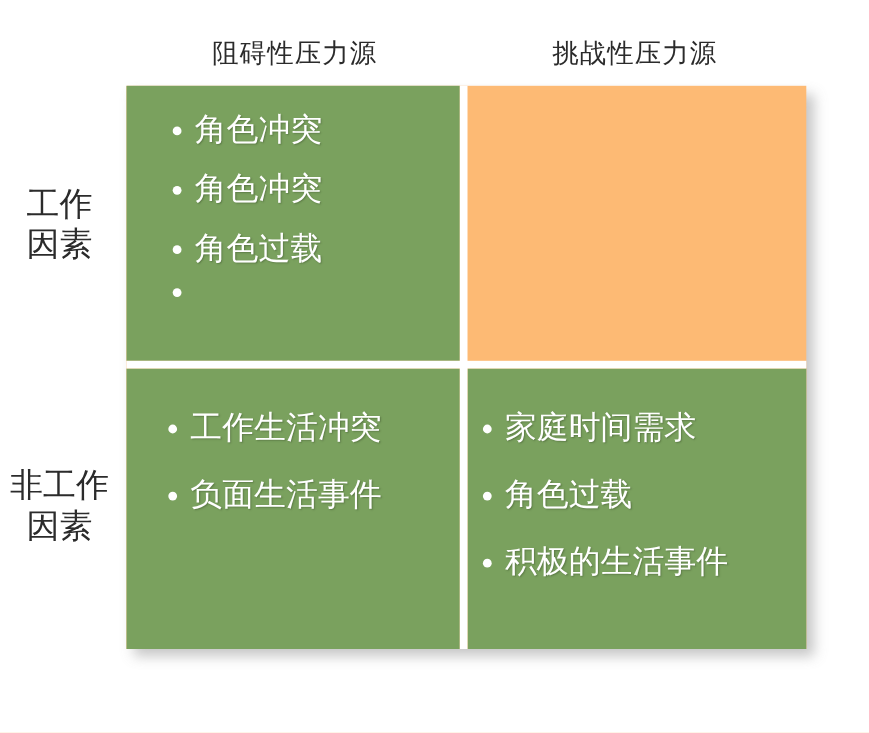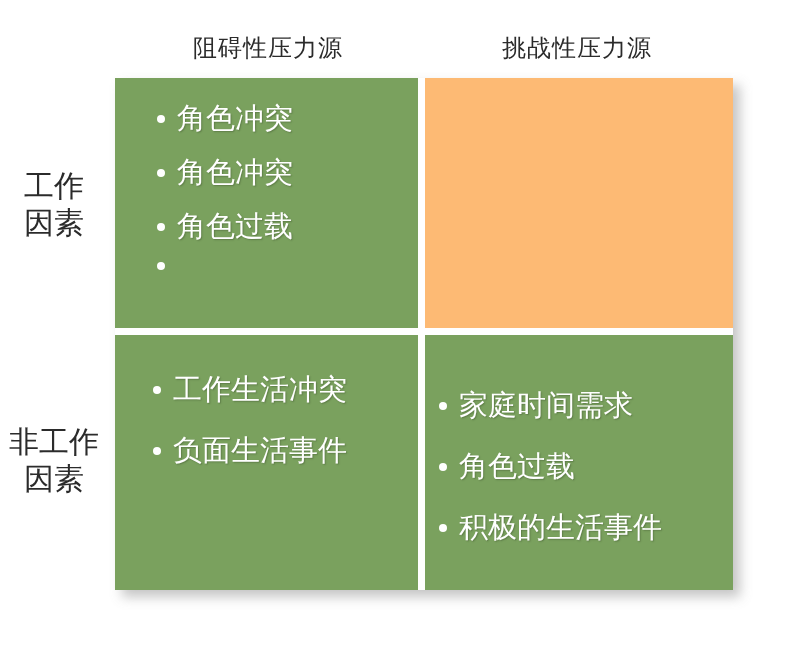--- a/index.html
+++ b/index.html
@@ -138,21 +138,21 @@
   .q00 ul.items { margin-left: 30px; }
   .q00 ul.items li { margin-bottom: 25px; }
 
   .q01 ul.items { margin-left: 6px; }
   .q01 ul.items li { margin-bottom: 27px; }
 
   .q10 ul.items { margin-left: 26px; padding-top: 14px; }
   .q10 ul.items li { margin-bottom: 32px; }
 
   .q11 ul.items { margin-left: 2px; padding-top: 14px; }
-  .q11 ul.items li { margin-bottom: 32px; margin-top: 16px; }
+  .q11 ul.items li { margin-bottom: 32px; }
 </style>
 </head>
 <body>
 
 <div class="matrix">
 
   <div class="col-headers">
     <div class="col-header left">阻碍性压力源</div>
     <div class="col-header right">挑战性压力源</div>
   </div>

